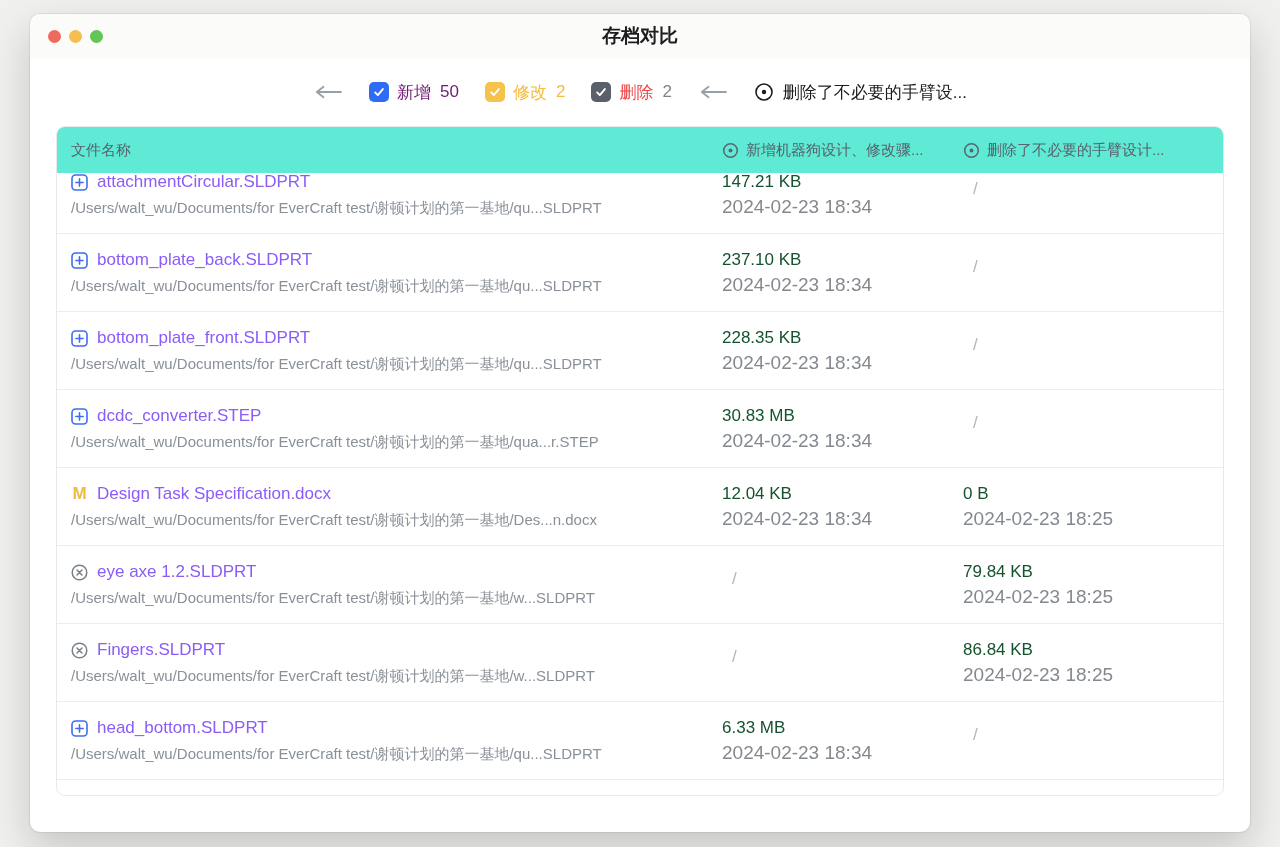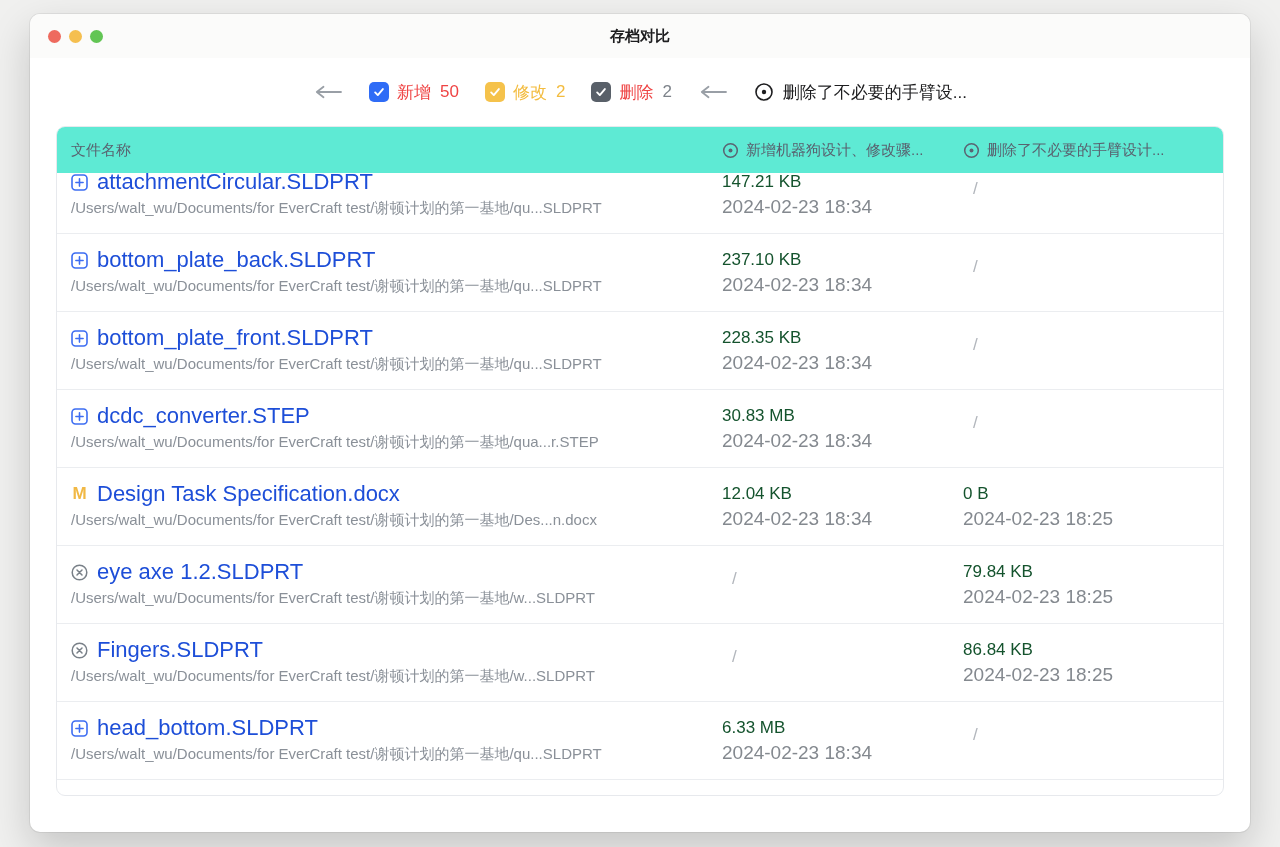--- a/index.html
+++ b/index.html
@@ -9,35 +9,35 @@
   .window { position:absolute; left:30px; top:14px; width:1220px; height:818px;
     background:#ffffff; border-radius:10px;
     box-shadow:0 16px 40px rgba(0,0,0,.18), 0 0 0 1px rgba(0,0,0,.06); overflow:hidden; }
 
   
   .titlebar { position:relative; height:44px; background:#fbfbfa; }
   .traffic { position:absolute; left:18px; top:16px; display:flex; gap:8px; }
   .dot { width:13px; height:13px; border-radius:50%; display:inline-block; }
   .dot.red { background:#ee6a5e; } .dot.yellow { background:#f5bf4f; } .dot.green { background:#62c554; }
   .title { position:absolute; left:0; right:0; top:0; height:44px; line-height:44px;
-    text-align:center; font-size:15px; font-weight:700; color:#1d1d1f; }
+    text-align:center; font-size:19px; font-weight:700; color:#1d1d1f; }
 
   
   .toolbar { height:48px; margin-top:10px; display:flex; align-items:center;
     justify-content:center; gap:26px; font-size:17px; color:#1d1d1f; }
   .version { display:flex; align-items:center; gap:9px; color:#1d1d1f; }
   .commit-ic { display:inline-flex; color:#1d1d1f; }
   .arrow { display:inline-flex; align-items:center; color:#999fa6; }
   .filter { display:flex; align-items:center; gap:8px; cursor:default; }
   .cb { width:20px; height:20px; border-radius:5px; display:inline-flex;
     align-items:center; justify-content:center; }
   .f-added .cb { background:#2f6cf6; }
   .f-modified .cb { background:#f5c24b; }
   .f-deleted .cb { background:#596069; }
-  .f-added .flabel, .f-added .fcount { color:#ef4444; }
+  .f-added .flabel, .f-added .fcount { color:#701a75; }
   .f-modified .flabel, .f-modified .fcount { color:#f3bc3f; }
   .f-deleted .flabel { color:#ef4444; }
   .f-deleted .fcount { color:#7d838a; }
   .flabel { margin-right:1px; }
 
   
   .table { width:1168px; margin:10px auto 0; height:670px; border:1px solid #e7e9ed;
     border-radius:9px; overflow:hidden; background:#fff; }
   .thead { display:grid; grid-template-columns:665px 241px 1fr; height:46px;
     align-items:center; background:#5eead4; color:#59626f; font-size:15px; }
@@ -46,21 +46,21 @@
   .th .commit-ic { color:#5a6472; }
 
   .tbody-viewport { height:623px; overflow:hidden; }
   .tbody { margin-top:-17px; }
 
   .row { display:grid; grid-template-columns:665px 241px 1fr; height:78px;
     border-bottom:1px solid #ebedf0; padding-top:14px; }
   .row:last-child { border-bottom:none; }
   .c1 { padding-left:14px; }
   .nameline { display:flex; align-items:center; gap:9px; line-height:24px; }
-  .fname { font-size:22px; color:#1d4ed8; white-space:nowrap; }
+  .fname { font-size:17px; color:#8b5cf6; white-space:nowrap; }
   .fpath { font-size:15px; color:#8a9098; line-height:22px; margin-top:3px; white-space:nowrap; }
   .file-icon { display:inline-flex; width:17px; height:17px; align-items:center;
     justify-content:center; flex:0 0 17px; }
   .file-icon.icon-modified { color:#f1b844; font-weight:700; font-size:17px; }
   .cell .size { font-size:17px; color:#14532d; line-height:24px; }
   .cell .date { font-size:19px; color:#84898f; line-height:22px; margin-top:2px; }
   .slash { display:block; margin:9px 0 0 10px; font-size:17px; color:#b2b6bc; }
 </style>
 </head>
 <body>

